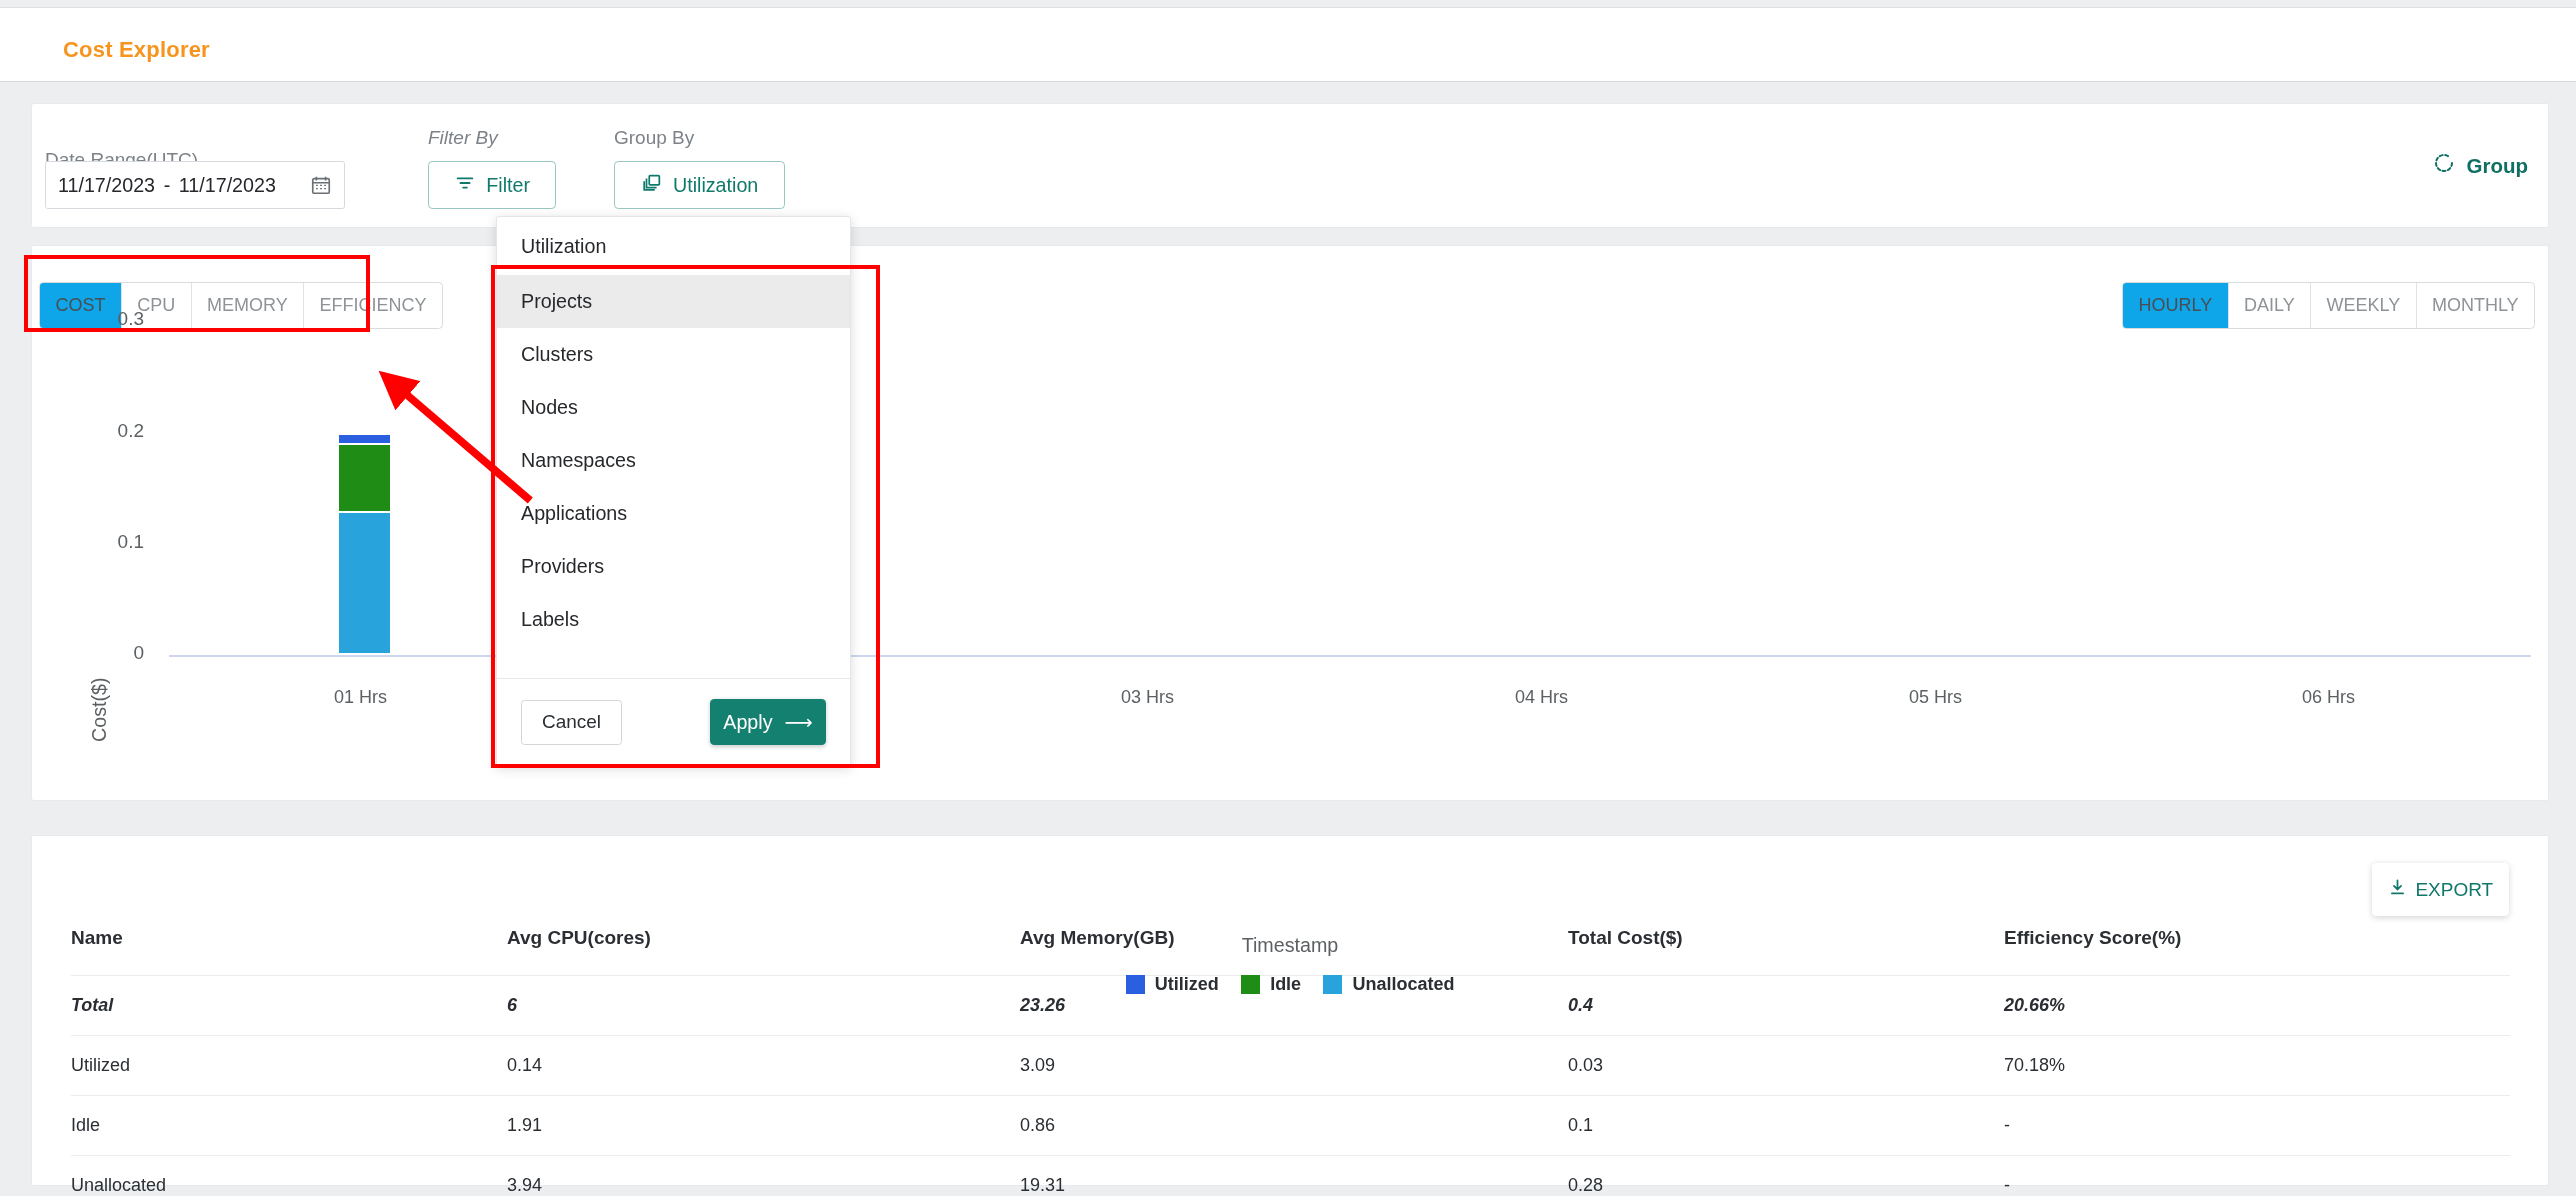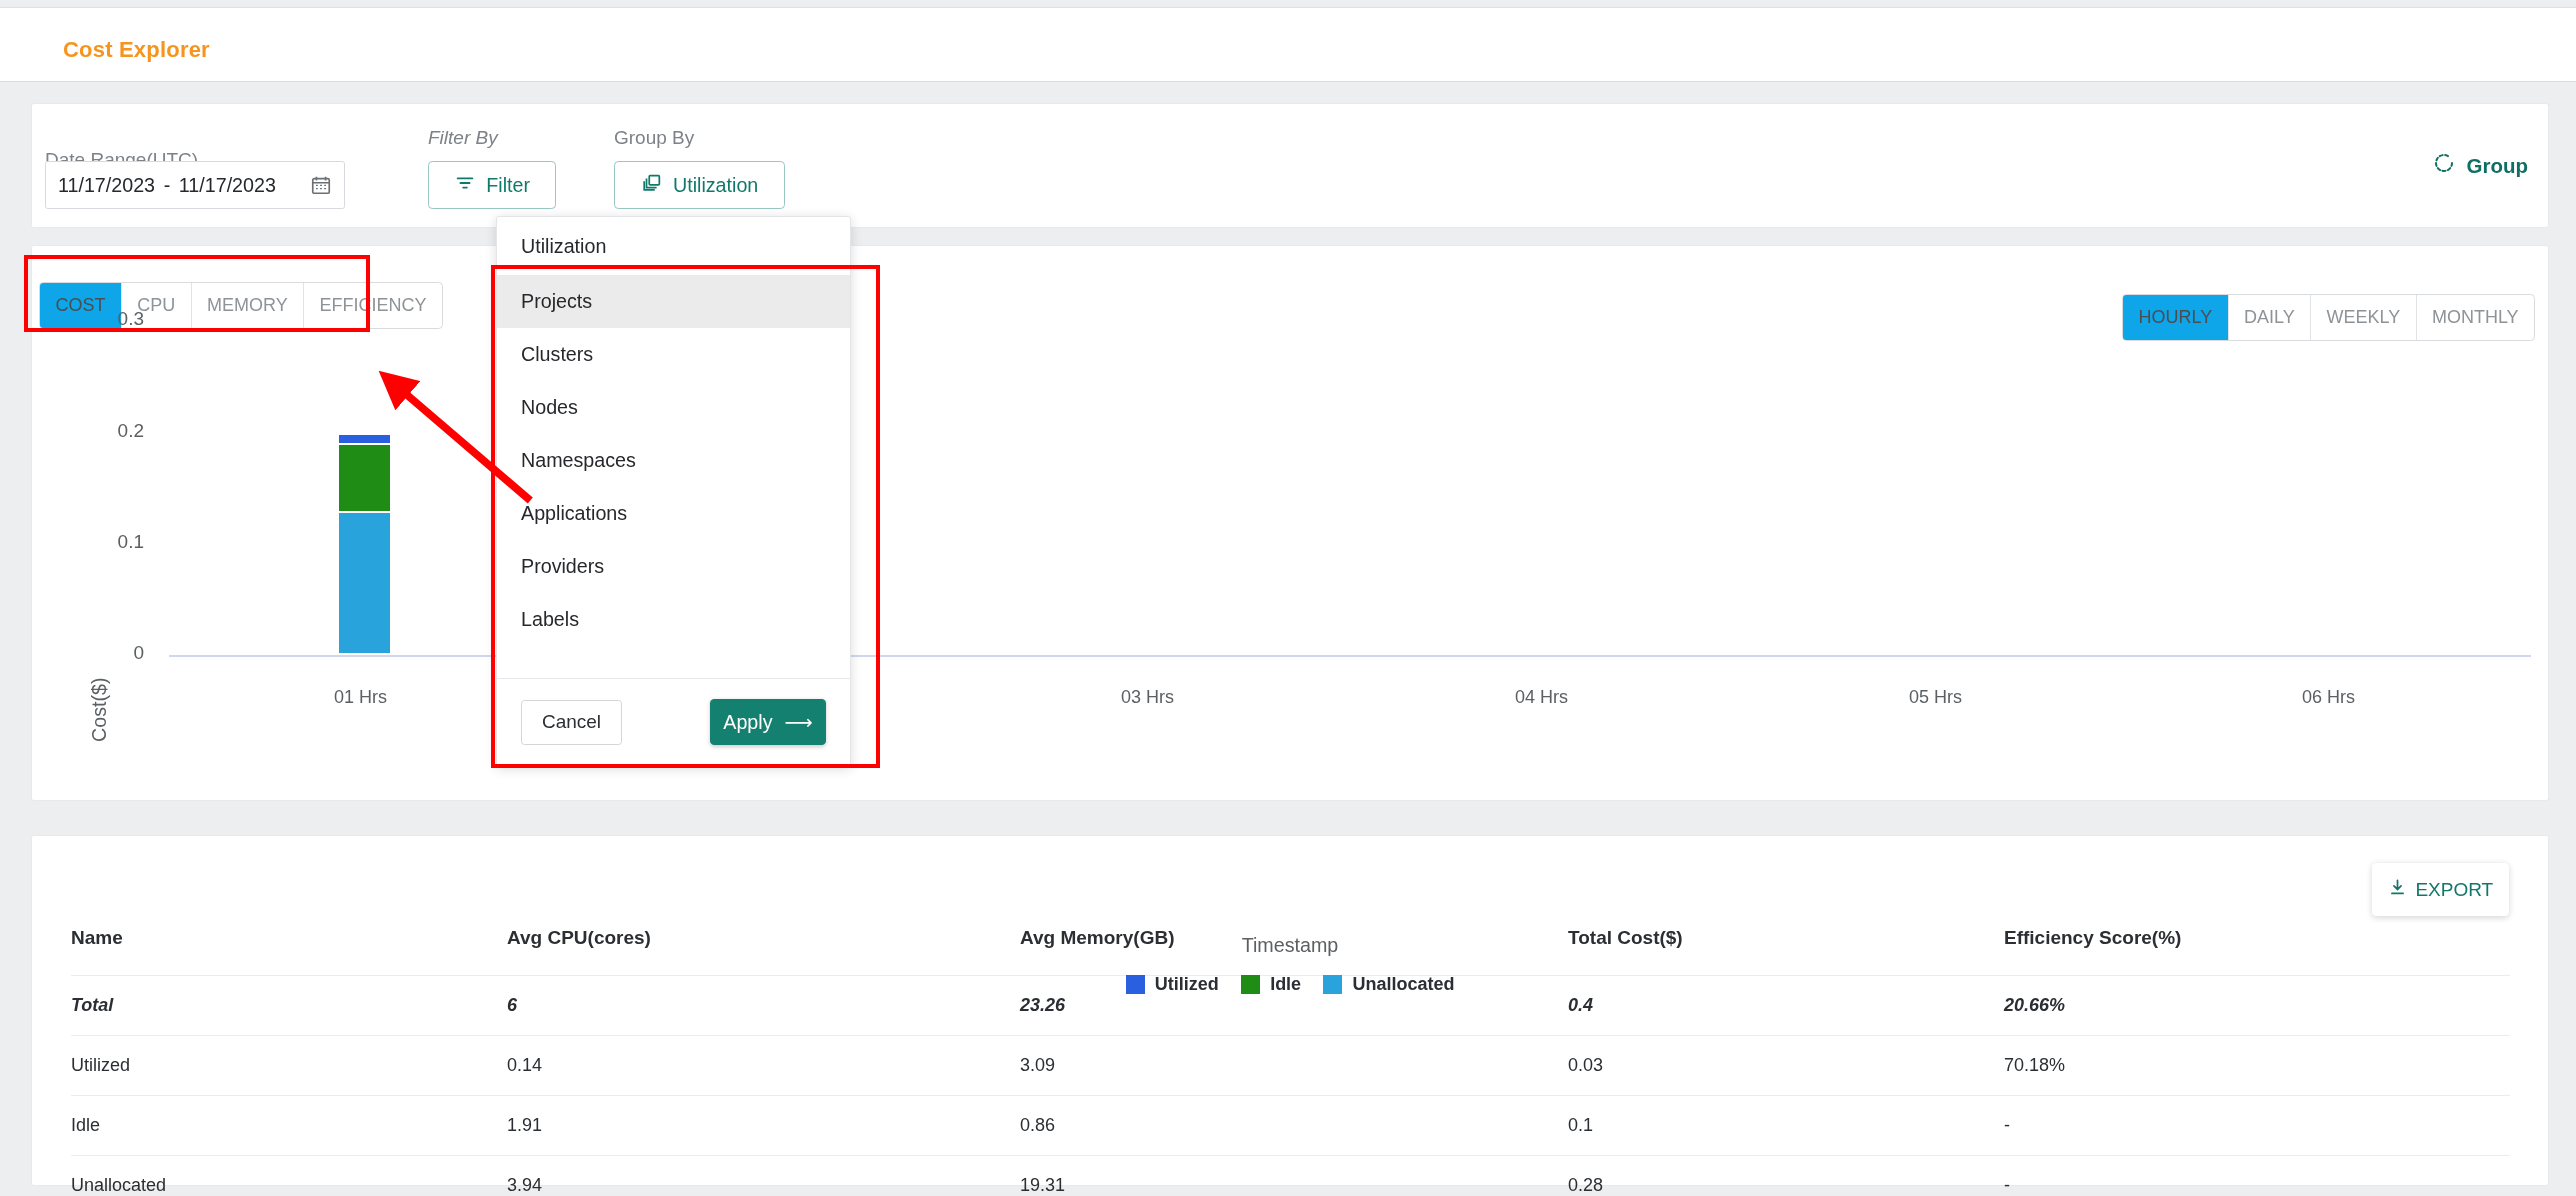--- a/index.html
+++ b/index.html
@@ -67,21 +67,21 @@
     border:0.9px solid #d9dcdf; border-radius:4.3px; overflow:hidden; background:#fff;
   }
   .seg .sitem {
     font-size:18px; color:#8e9397; padding:0 15.4px; height:45px;
     display:flex; align-items:center; justify-content:center;
     border-right:0.9px solid #e1e3e6; cursor:pointer; white-space:nowrap;
   }
   .seg .sitem:last-child { border-right:none; }
   .seg .sitem.active { background:#0ea5e9; color:#4a4e52; }
   #metric-tabs { left:39px; top:282px; }
-  #granularity-tabs { right:41px; top:282px;margin-top:12px; }
+  #granularity-tabs { right:41px; top:282px; }
 
   
   .plot { position:absolute; left:0; top:0; width:2518px; height:556px; }
   .ylabel {
     position:absolute; left:56px; top:496px;
     transform:rotate(-90deg); transform-origin:left top;
     font-size:19.7px; color:#5c6063; white-space:nowrap;
   }
   .ytick {
     position:absolute; font-size:19px; color:#5c6063; text-align:right; width:51px;

